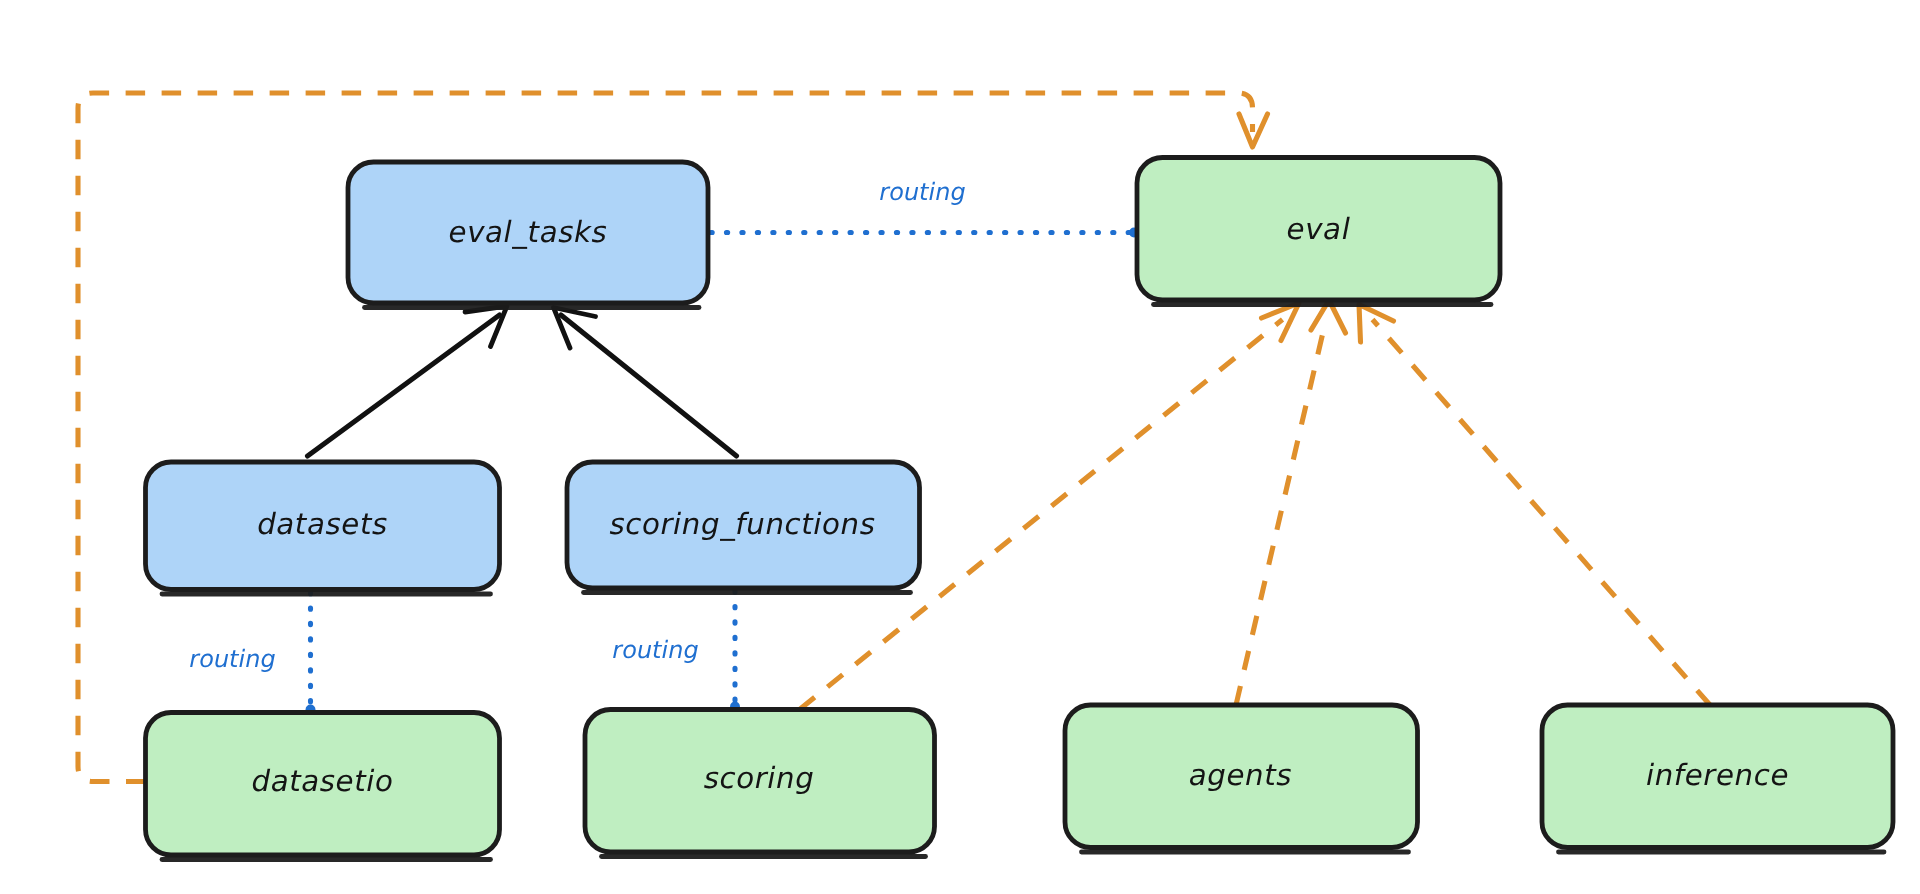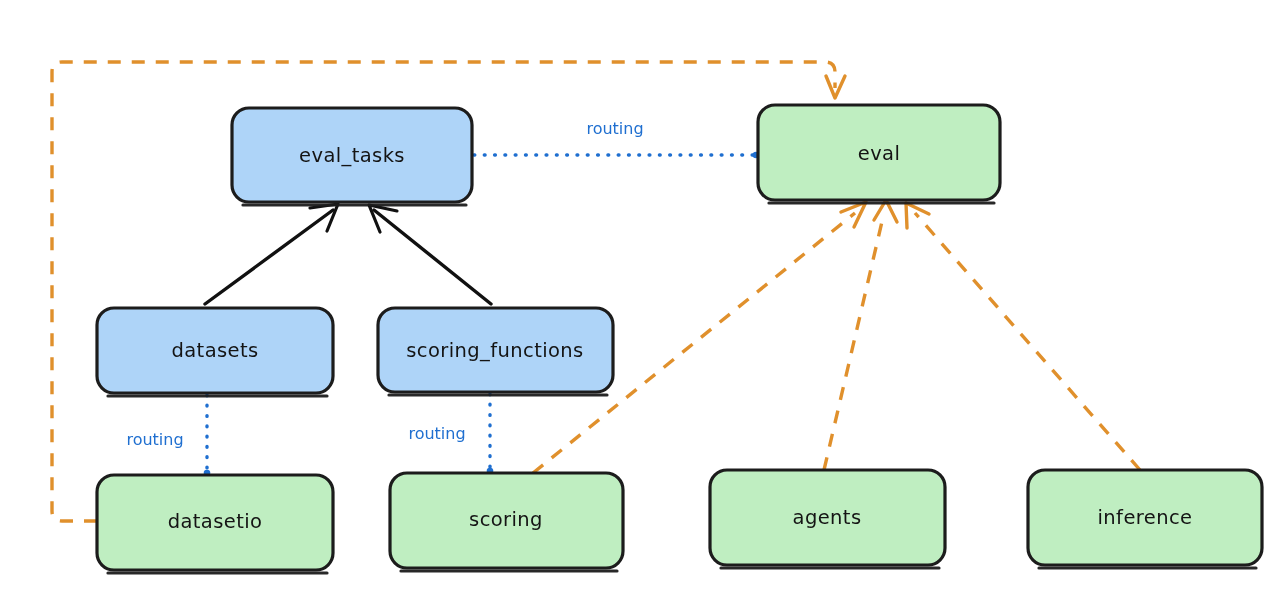--- a/index.html
+++ b/index.html
@@ -11,20 +11,21 @@
     width: 1280px;
     height: 596px;
     overflow: hidden;
     font-family: "DejaVu Sans", sans-serif;
   }
   #diagram-root {
     position: relative;
     width: 1280px;
     height: 596px;
     background: #ffffff;
+    font-style: italic;
   }
   svg#diagram-svg {
     position: absolute;
     top: 0;
     left: 0;
     width: 1280px;
     height: 596px;
     display: block;
   }
   .node-shape {

